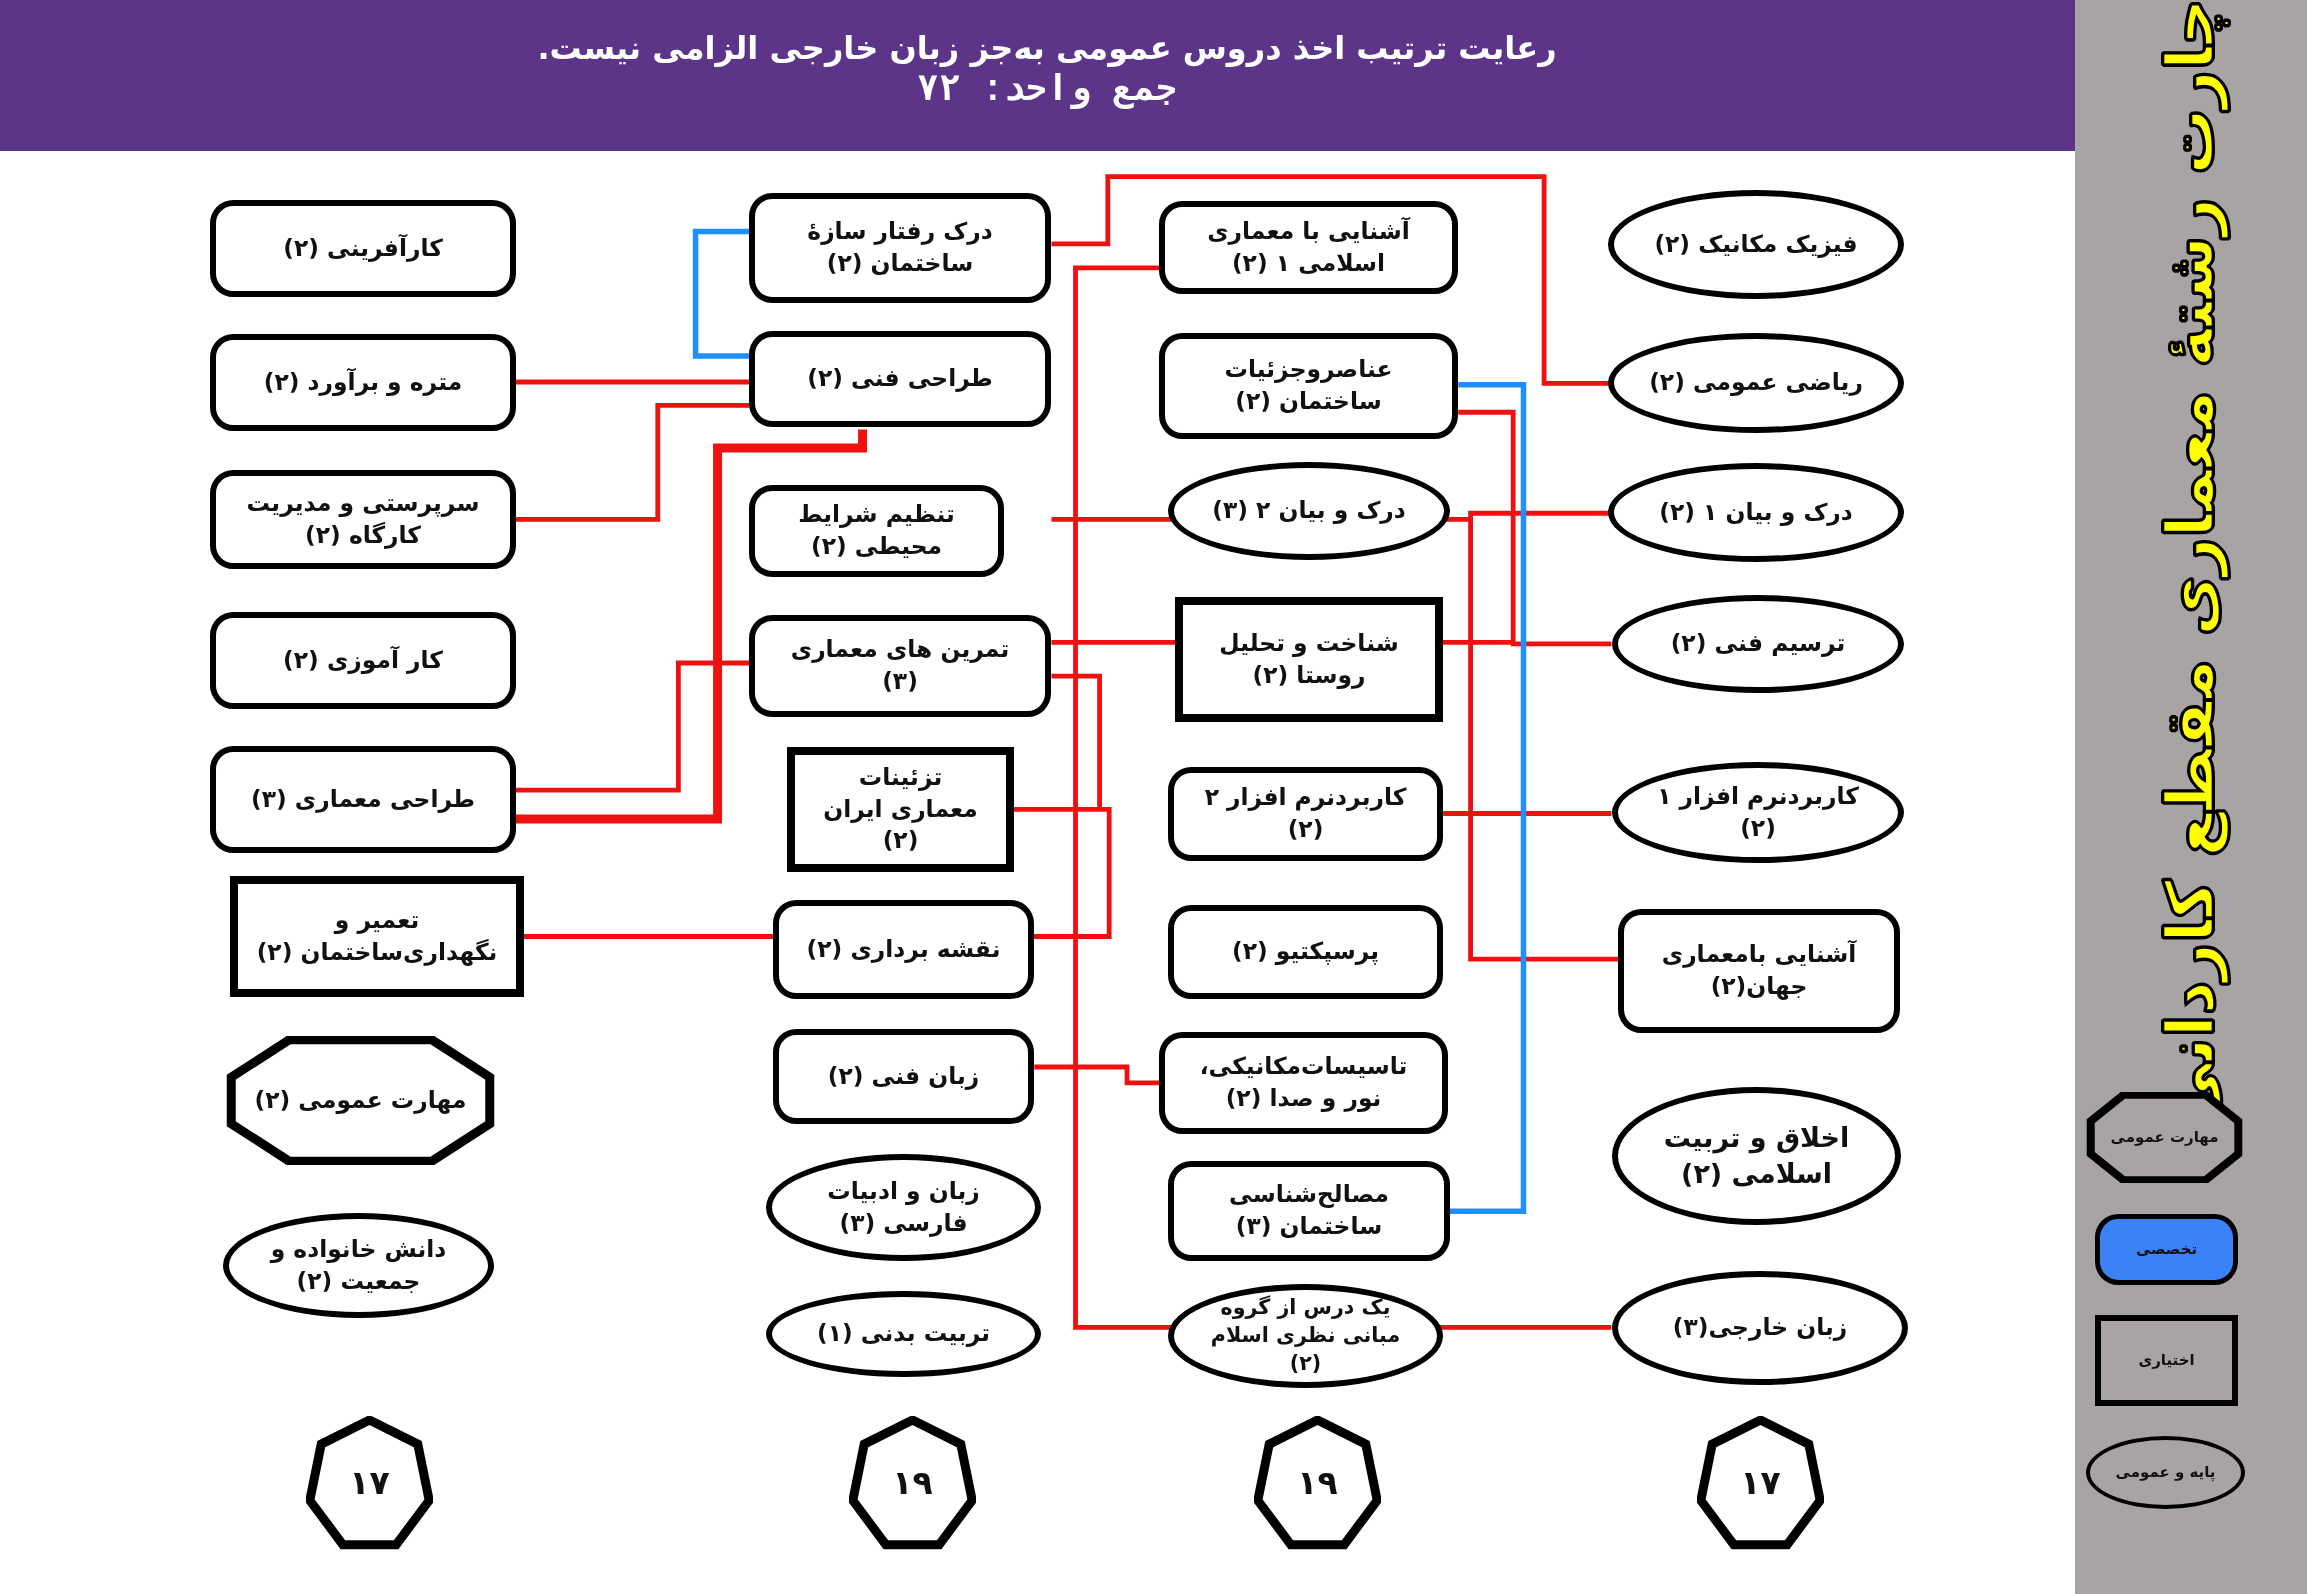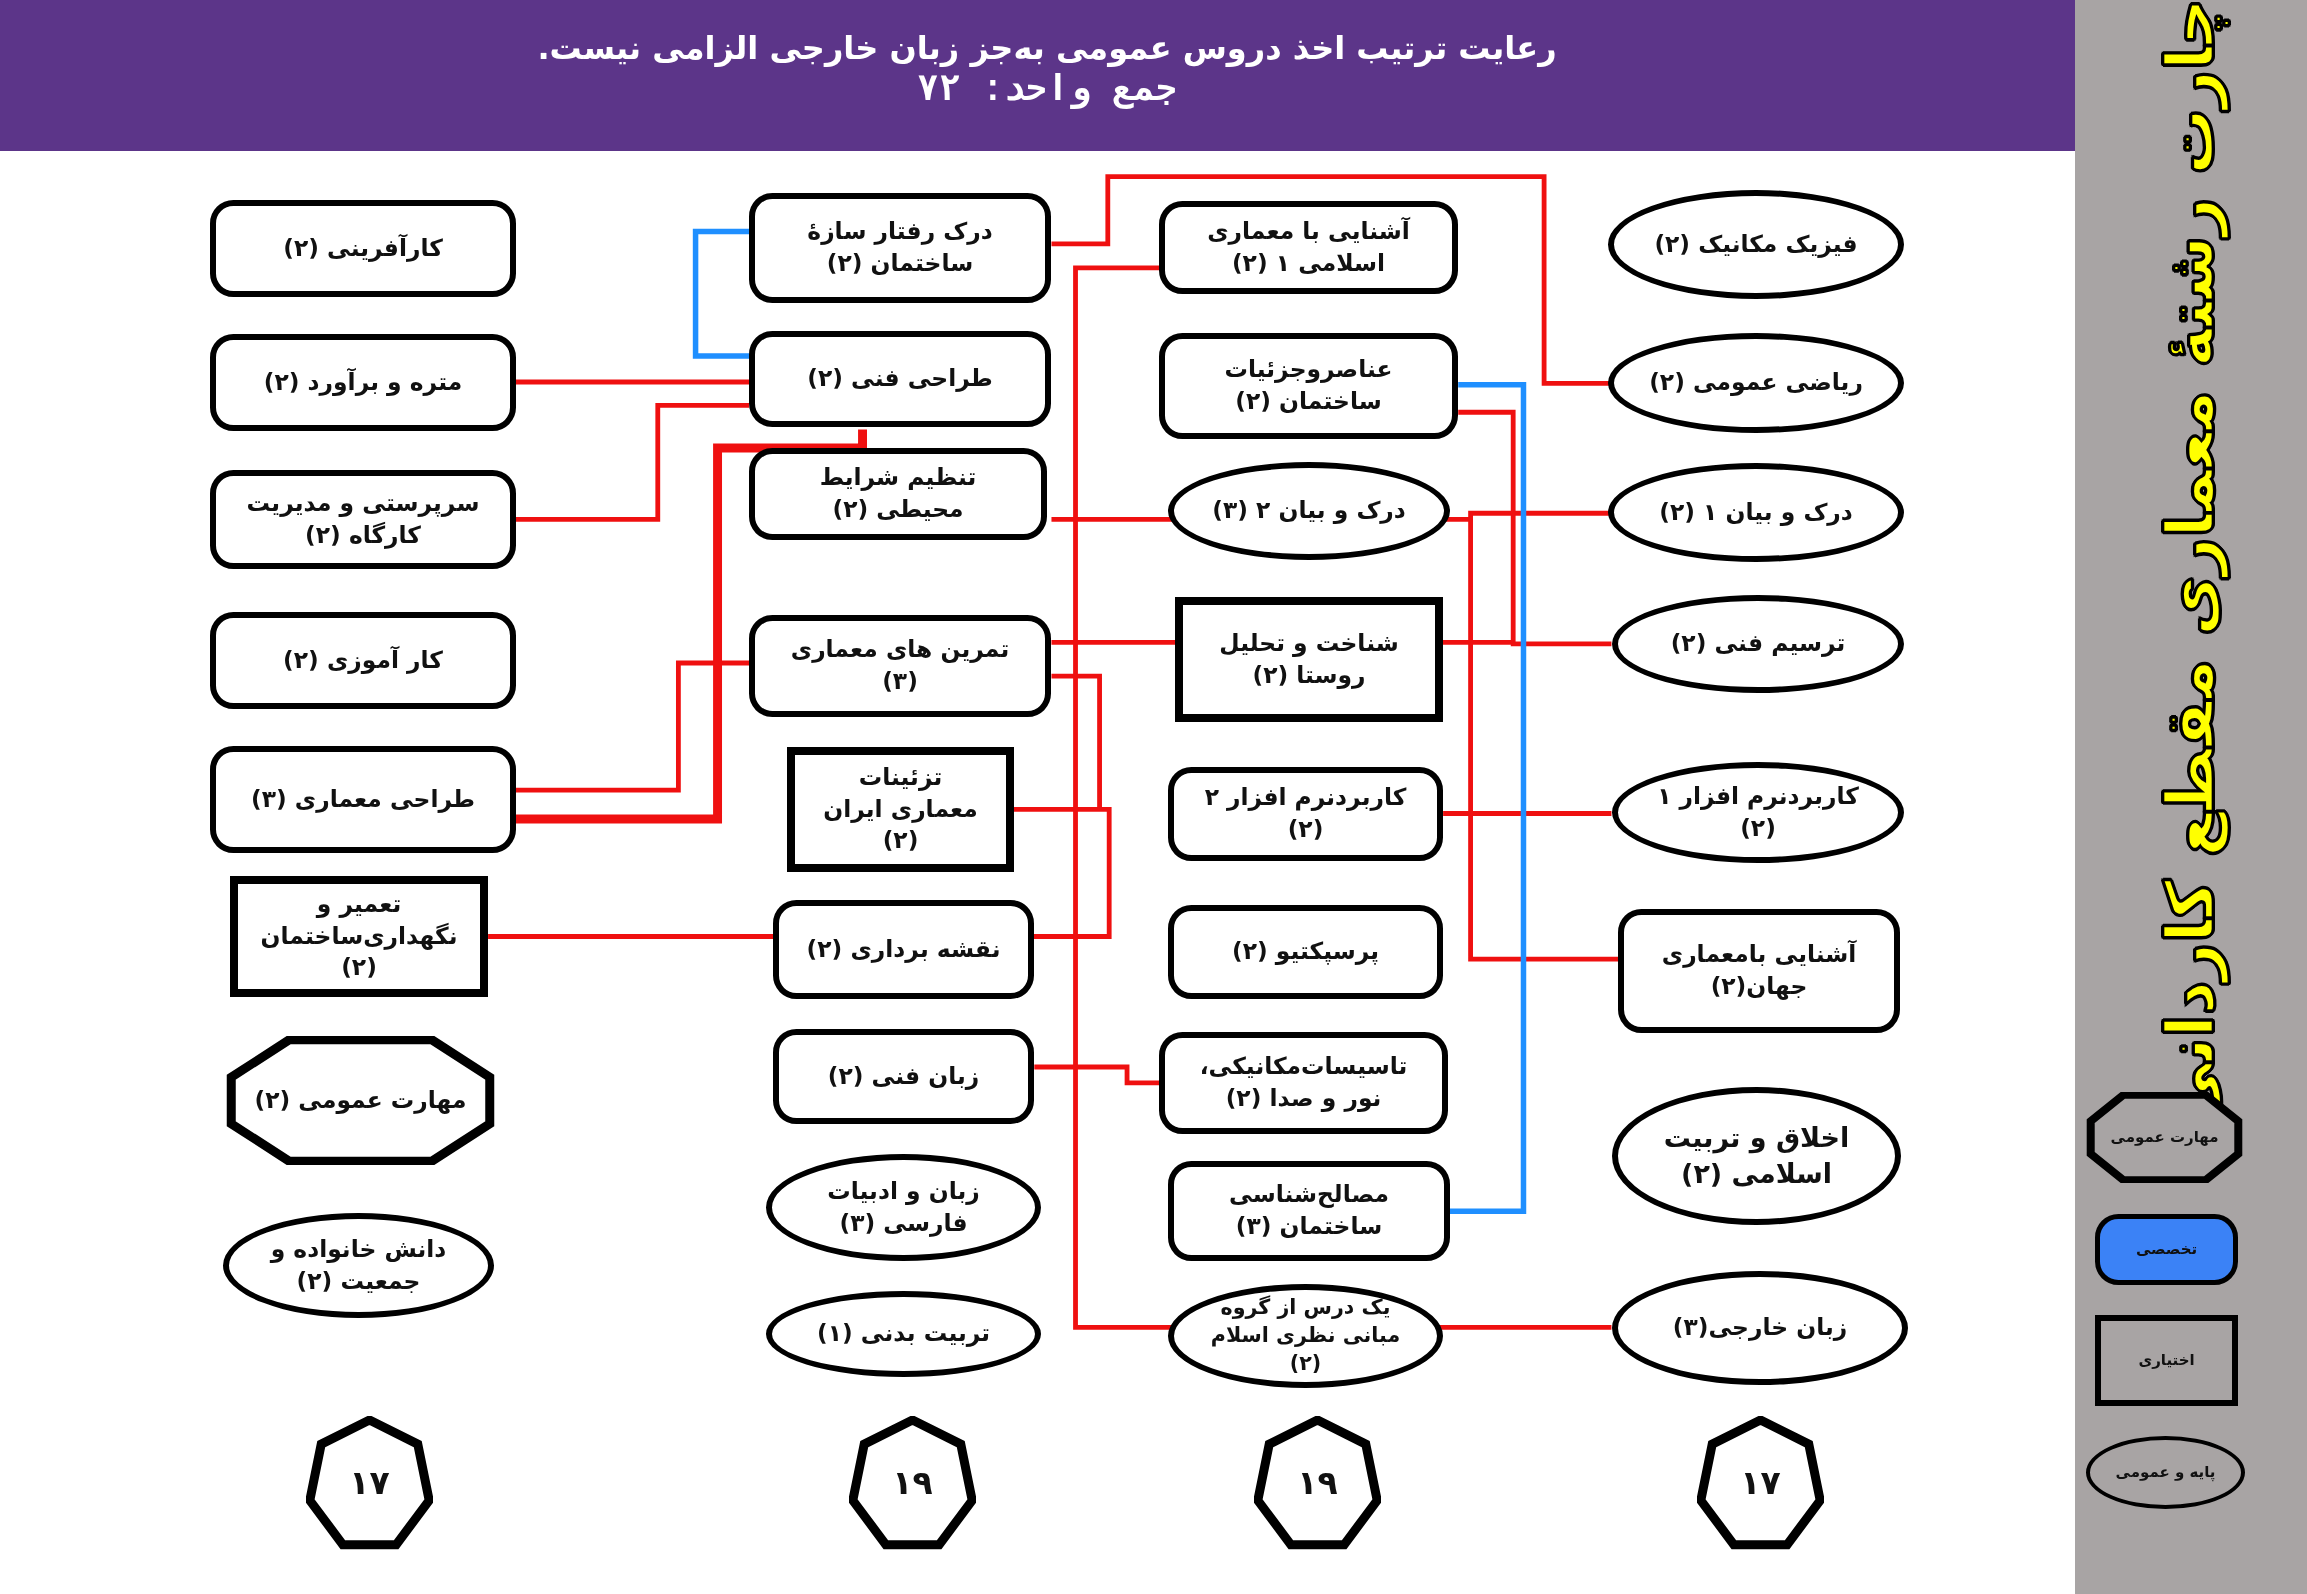--- a/index.html
+++ b/index.html
@@ -97,21 +97,21 @@
     </div>
   <div class="node rounded" style="left:210px;top:470px;width:306px;height:99px">
       <span>سرپرستی و مدیریت کارگاه (۲)</span>
     </div>
   <div class="node rounded" style="left:210px;top:612px;width:306px;height:97px">
       <span>کار آموزی (۲)</span>
     </div>
   <div class="node rounded" style="left:210px;top:746px;width:306px;height:107px">
       <span>طراحی معماری (۳)</span>
     </div>
-  <div class="node rect" style="left:230px;top:876px;width:258px;height:121px">
+  <div class="node rect" style="left:230px;top:876px;width:294px;height:121px">
       <span>تعمیر و نگهداری‌ساختمان (۲)</span>
     </div>
   <div class="node poly" style="left:223px;top:1036px;width:275px;height:129px">
     <svg class="shape" viewBox="0 0 100 100" preserveAspectRatio="none">
       <polygon points="24,3 76,3 97,32 97,68 76,97 24,97 3,68 3,32" fill="#fff" stroke="#000" stroke-width="9" vector-effect="non-scaling-stroke"></polygon>
     </svg>
     <span>مهارت عمومی (۲)</span>
   </div>
   <div class="node ellipse" style="left:223px;top:1213px;width:271px;height:105px">
       <span>دانش خانواده و جمعیت (۲)</span>
@@ -122,21 +122,21 @@
     </svg>
     <span>۱۷</span>
   </div>
 
   <div class="node rounded" style="left:749px;top:193px;width:302px;height:110px">
       <span>درک رفتار سازهٔ ساختمان (۲)</span>
     </div>
   <div class="node rounded" style="left:749px;top:331px;width:302px;height:96px">
       <span>طراحی فنی (۲)</span>
     </div>
-  <div class="node rounded" style="left:749px;top:448px;width:298px;height:92px">
+  <div class="node rounded" style="left:749px;top:485px;width:255px;height:92px">
       <span>تنظیم شرایط محیطی (۲)</span>
     </div>
   <div class="node rounded" style="left:749px;top:615px;width:302px;height:102px">
       <span>تمرین های معماری (۳)</span>
     </div>
   <div class="node rect" style="left:787px;top:747px;width:227px;height:125px">
       <span>تزئینات معماری ایران (۲)</span>
     </div>
   <div class="node rounded" style="left:773px;top:900px;width:261px;height:99px">
       <span>نقشه برداری (۲)</span>

